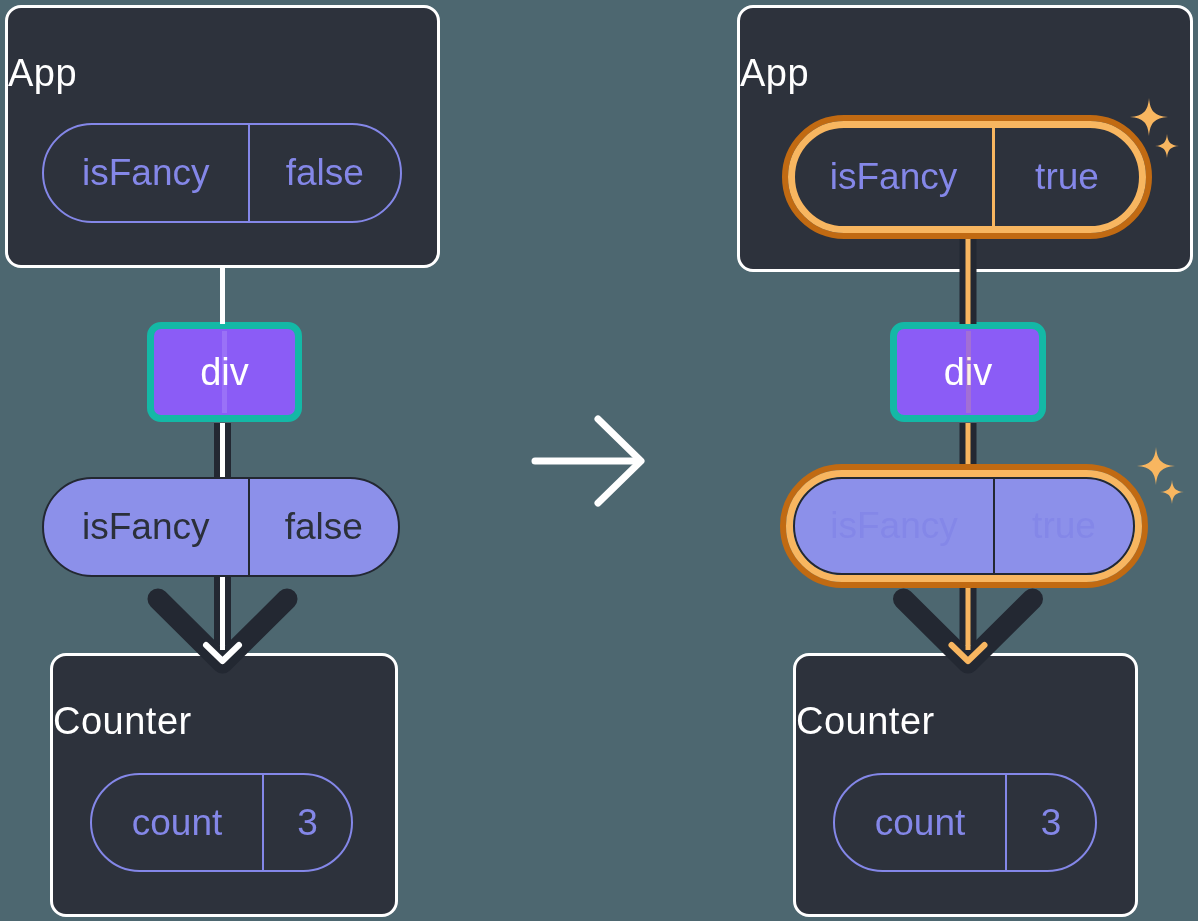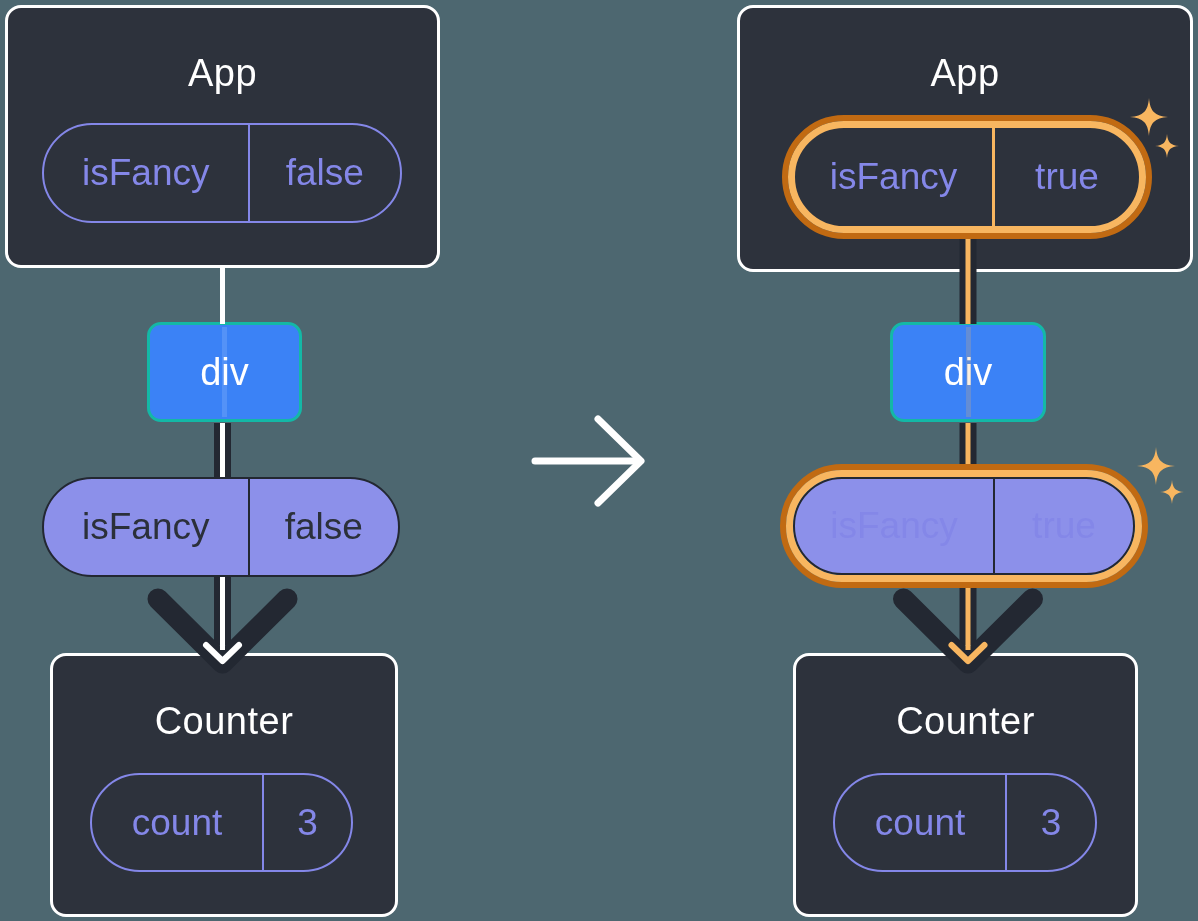--- a/index.html
+++ b/index.html
@@ -21,31 +21,30 @@
   .comp-box{
     position:absolute;
     box-sizing:border-box;
     background:#2d323c;
     border:3.5px solid #ffffff;
     border-radius:16px;
   }
   .comp-title{
     position:absolute;
     left:0;right:0;top:44px;
-    text-align:center;
     color:#ffffff;
     font-size:38px;
     font-weight:500;
     letter-spacing:.5px;
   }
   .div-box{
     position:absolute;
     box-sizing:border-box;
-    background:#3b82f6;
-    border:3px solid #14b8a6;
+    background:#8b5cf6;
+    border:7px solid #14b8a6;
     border-radius:14px;
     display:flex;align-items:center;justify-content:center;
     color:#ffffff;font-size:38px;font-weight:400;
   }
   .div-inner-line{
     position:absolute;
     top:2px;bottom:2px;
     left:50%;margin-left:-2.5px;width:5px;
   }
   .div-inner-line.white{background:rgba(255,255,255,0.13);}

